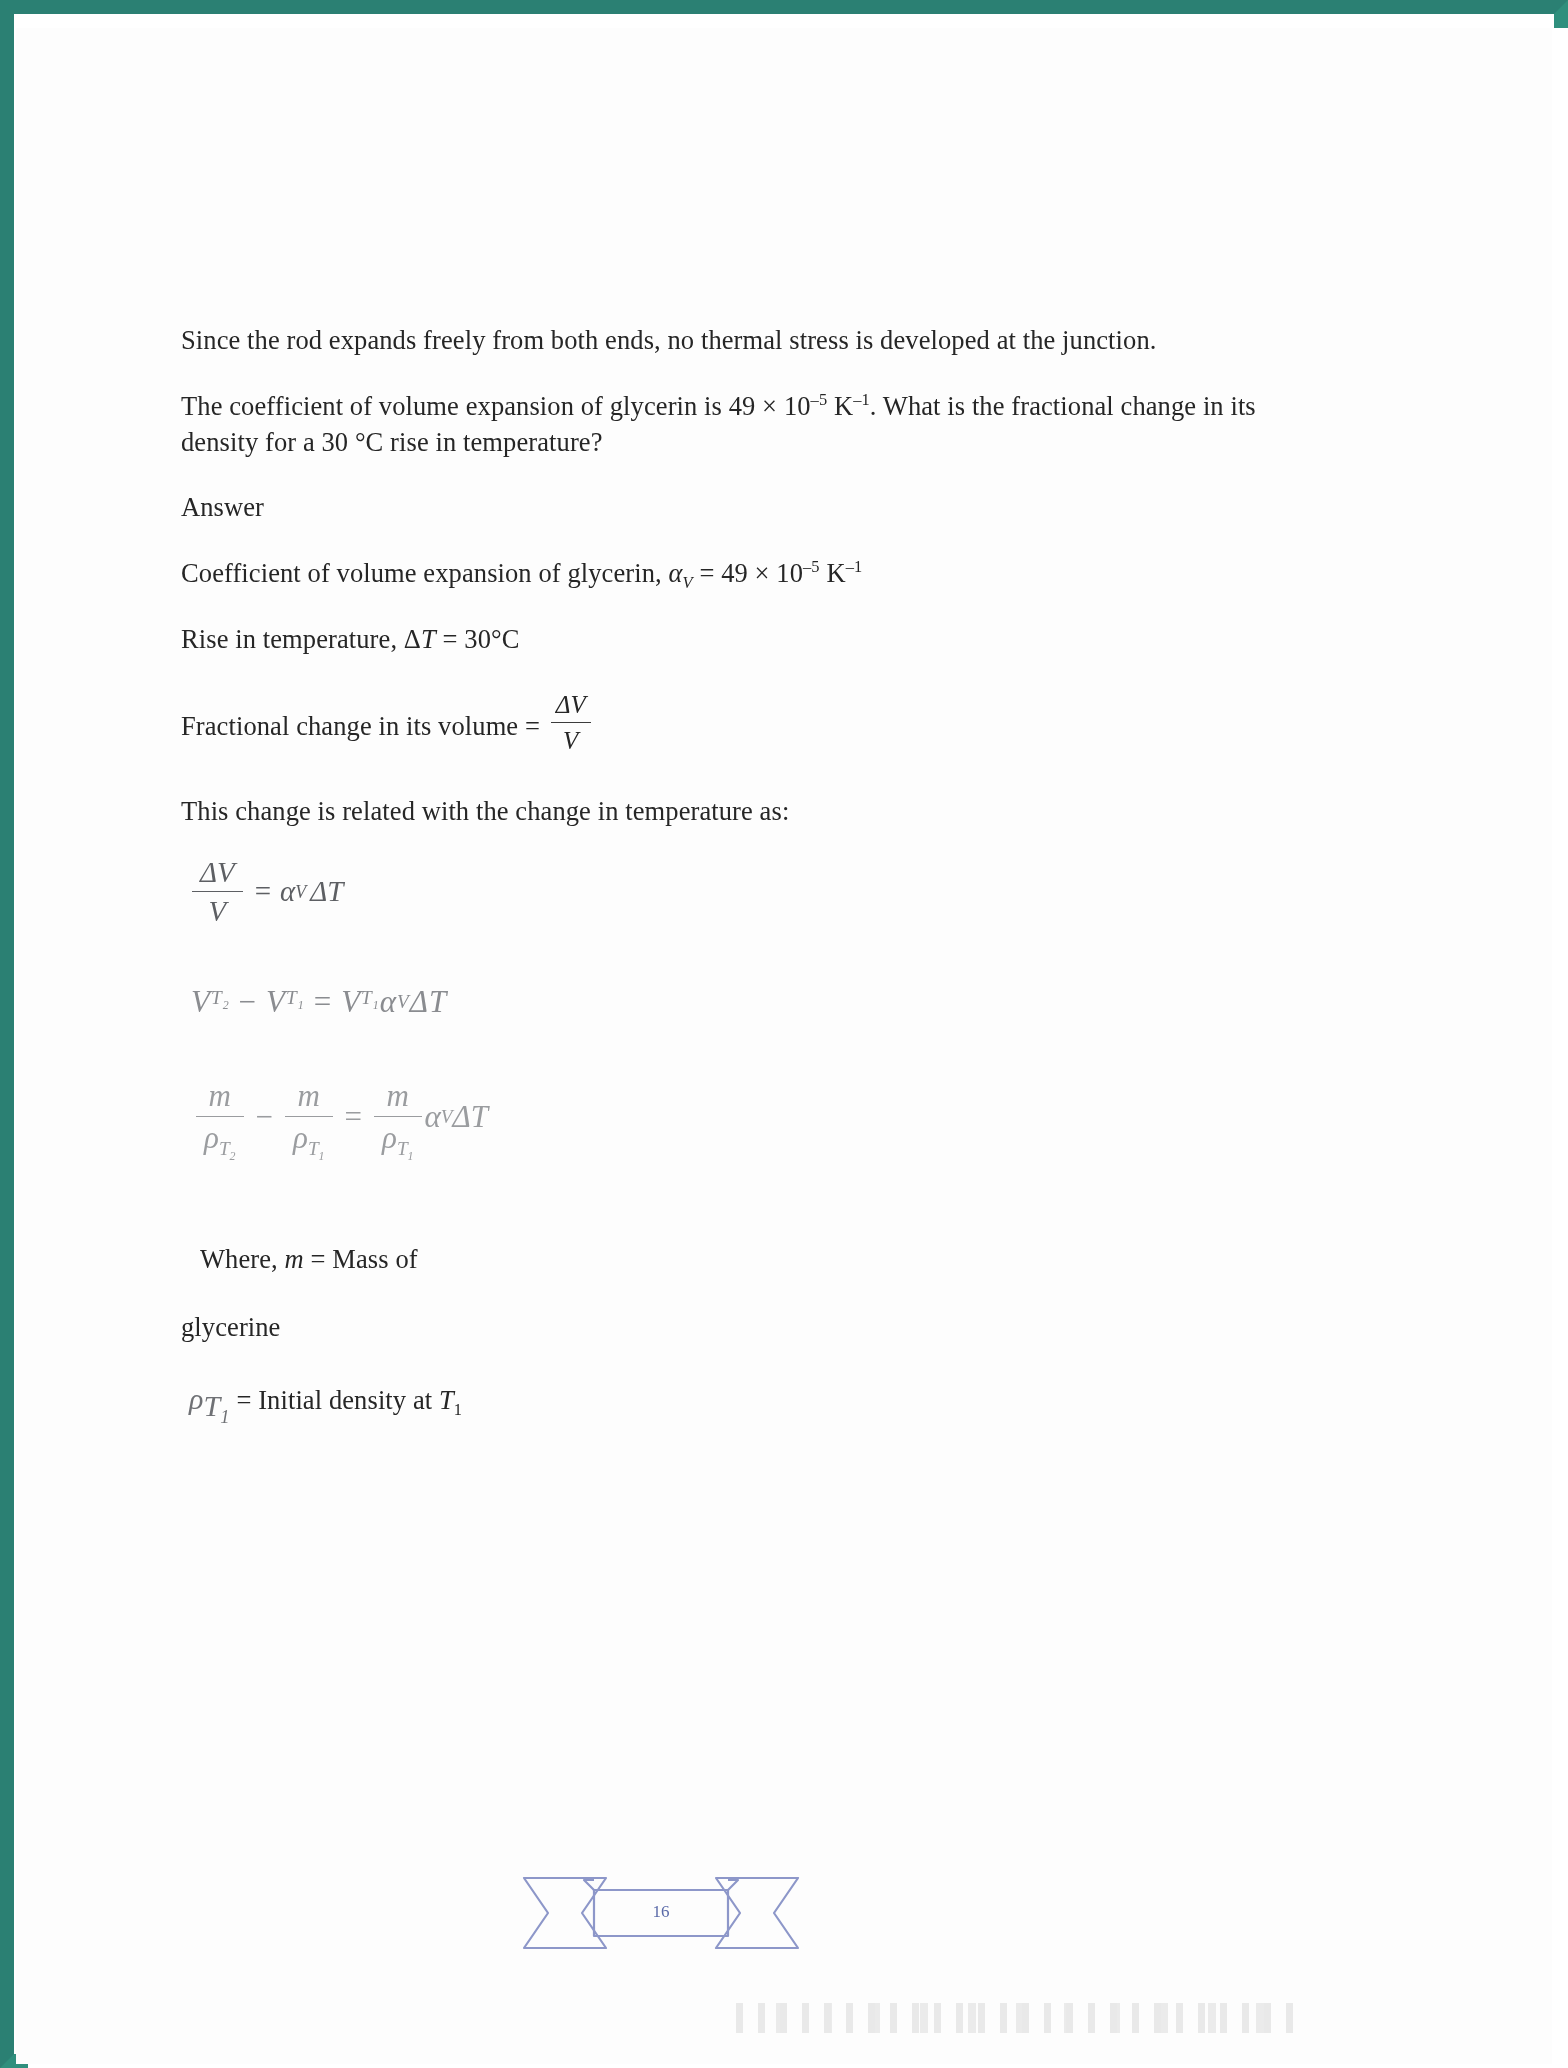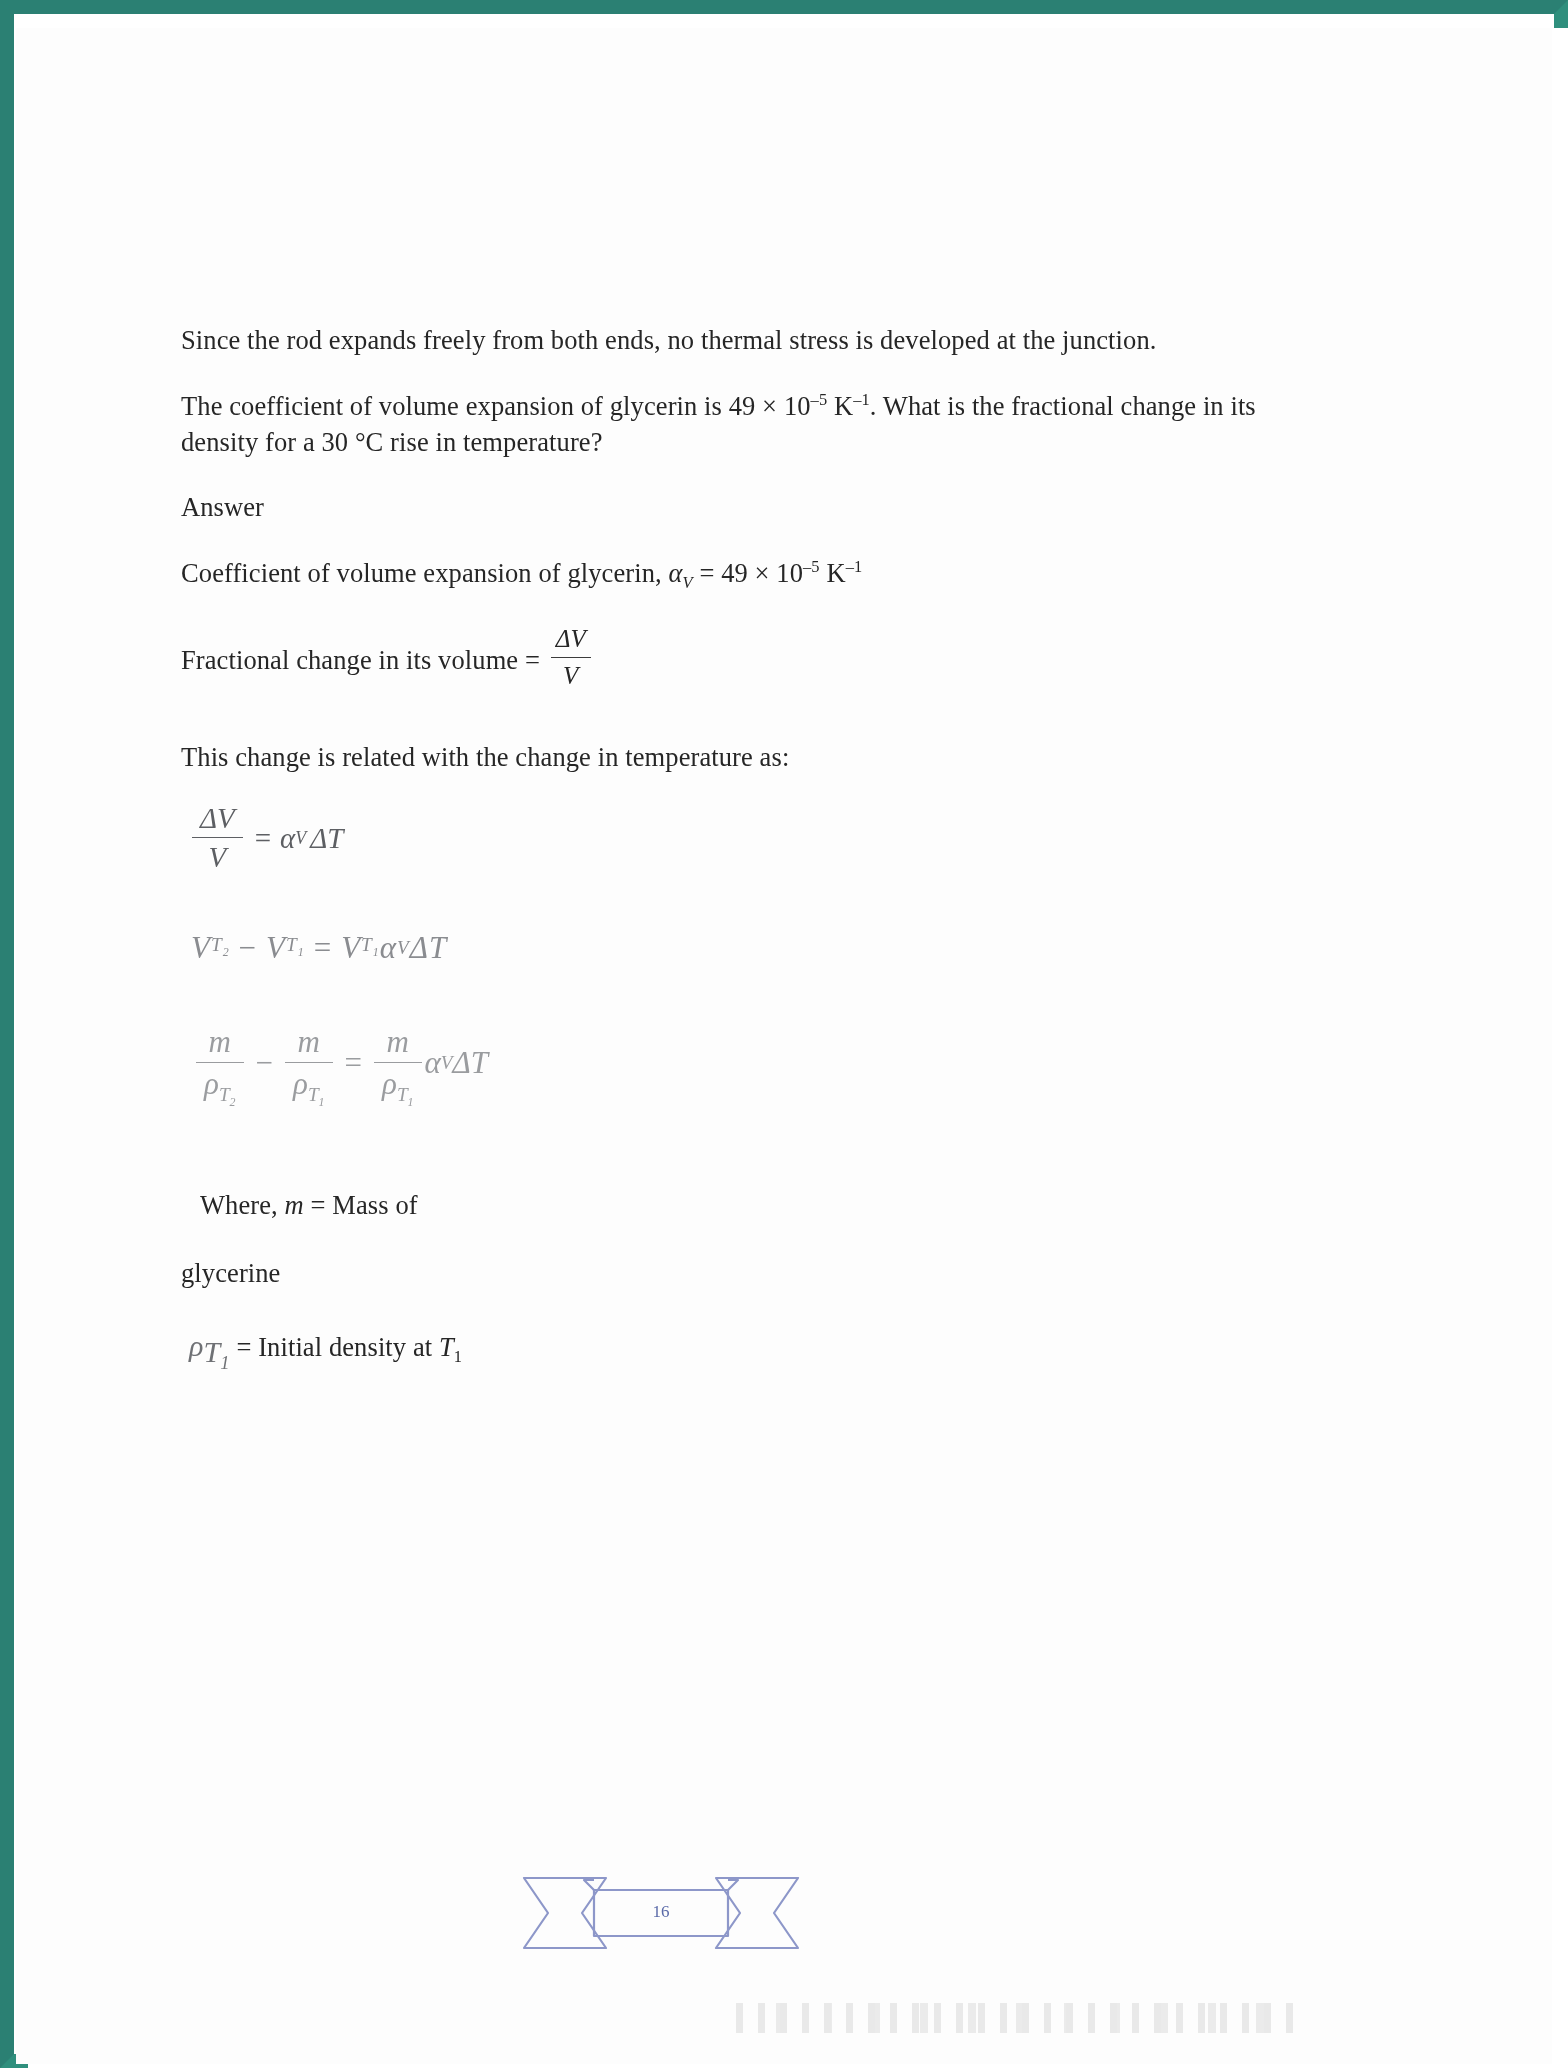--- a/index.html
+++ b/index.html
@@ -51,21 +51,21 @@
     width: 1100px;
   }
   .para {
     color: #262626;
     font-size: 26.5px;
     line-height: 1.35;
     margin: 0 0 30px 0;
     letter-spacing: 0.1px;
   }
   .para-tight { margin-bottom: 26px; }
-  .block-gap-lg { margin-bottom: 48px; }
+  .block-gap-lg { margin-bottom: 36px; }
   .it { font-style: italic; }
   sup { font-size: 0.62em; vertical-align: super; line-height: 0; }
   sub { font-size: 0.62em; vertical-align: sub; line-height: 0; }
 
   
   .frac {
     display: inline-block;
     vertical-align: -0.55em;
     text-align: center;
     font-style: italic;
@@ -162,20 +162,21 @@
 
     <p class="para">Since the rod expands freely from both ends, no thermal stress is developed at the junction.</p>
 
 
     <p class="para"><span>The coefficient of volume expansion of glycerin is 49 × 10</span><sup>–5</sup><span> K</span><sup>–1</sup><span>. What is the fractional change in its density for a 30 °C rise in temperature?</span></p>
 
     <p class="para">Answer</p>
 
     <p class="para"><span>Coefficient of volume expansion of glycerin, </span><span class="it">α</span><sub class="it">V</sub><span> = 49 × 10</span><sup>–5</sup><span> K</span><sup>–1</sup></p>
 
+    <p class="para"><span>Rise in temperature, Δ</span><span class="it">T</span><span> = 30°C</span></p>
 
     <p class="para block-gap-lg"><span>Fractional change in its volume = </span><span class="frac"><span class="num">ΔV</span><span class="den">V</span></span></p>
 
     <p class="para para-tight">This change is related with the change in temperature as:</p>
 
     <div class="eq eq-1">
       <span class="fracbig">
         <span class="num">ΔV</span>
         <span class="den">V</span>
       </span>

